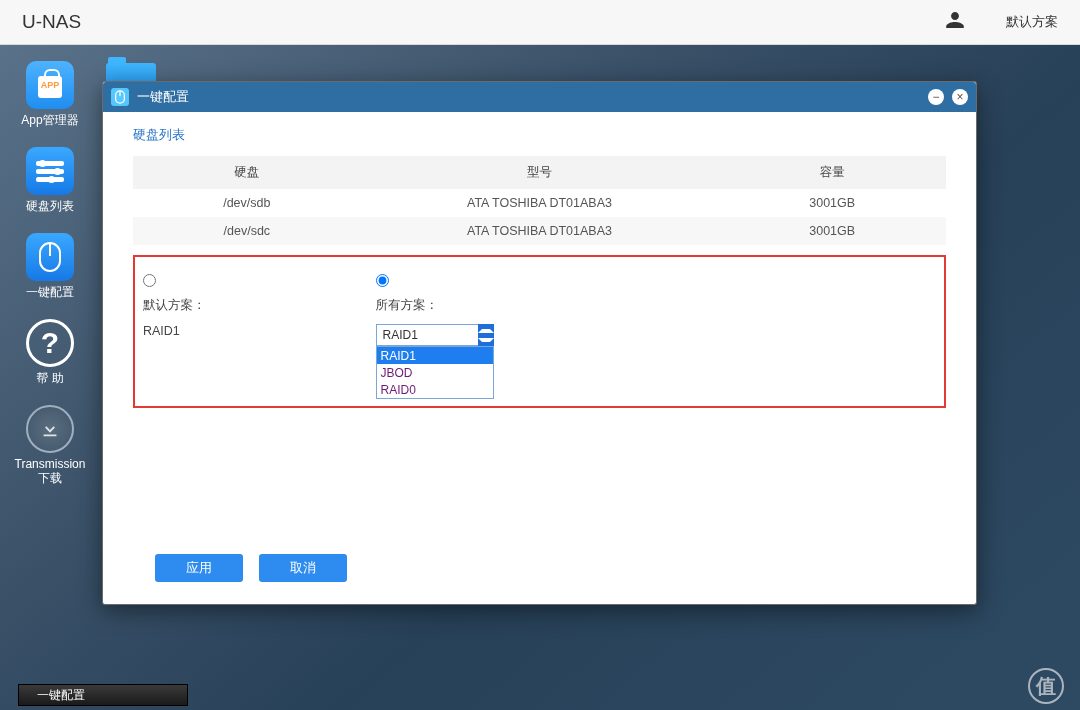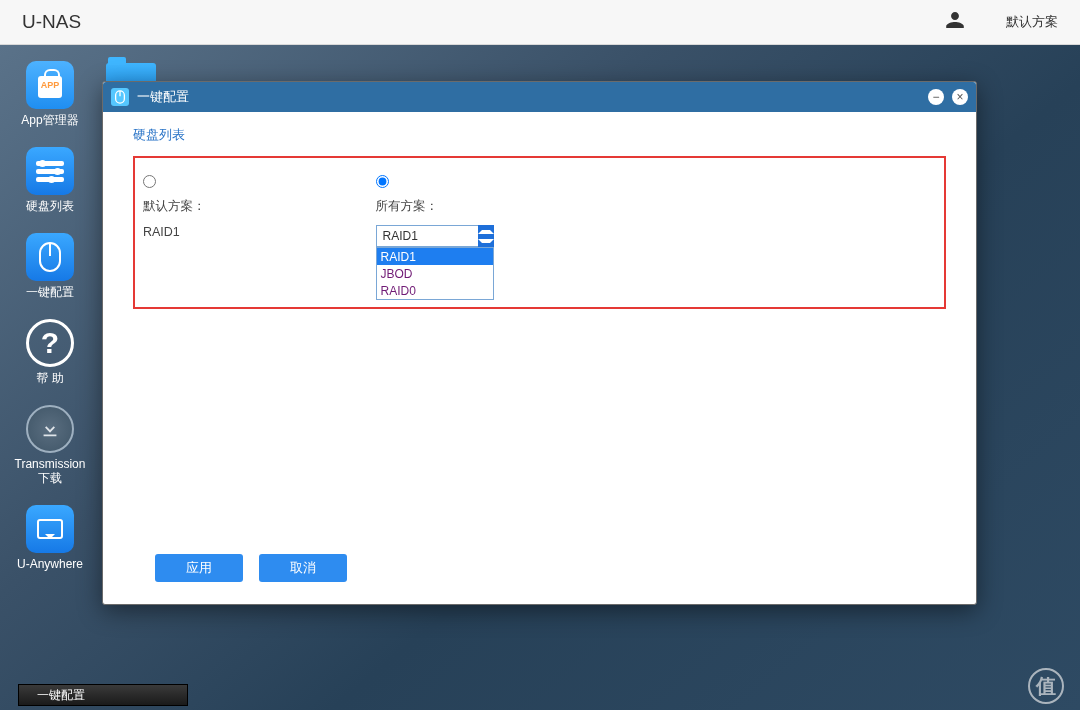--- a/index.html
+++ b/index.html
@@ -118,44 +118,59 @@
     </div>
     <div class="dock-item">
       <div class="ico-trans">
           <svg width="22" height="22" viewBox="0 0 24 24" fill="#e0e5ea">
             <path d="M12 3v10l-4-4-1.4 1.4L12 16l5.4-5.6L16 9l-4 4V3h0zM5 18h14v2H5z"></path>
           </svg>
         </div>
       <div class="dock-lbl" style="white-space:pre-line;">Transmission
 下载</div>
     </div>
-    <div class="dock-item">
-      <div class="dock-ico ico-any">
-          <div class="any-sq"></div>
-        </div>
-      <div class="dock-lbl">U-Anywhere</div>
-    </div>
   </div>
 
   <div class="window">
     <div class="win-title">
       <div class="win-ico">
           <svg width="12" height="14" viewBox="0 0 12 16" fill="none" stroke="#fff" stroke-width="1.5">
             <rect x="1" y="1" width="10" height="14" rx="5"></rect>
             <line x1="6" y1="1" x2="6" y2="7"></line>
           </svg>
         </div>
       <span>一键配置</span>
       <div class="win-ctrl">
         <div class="win-btn">−</div>
         <div class="win-btn">×</div>
       </div>
     </div>
     <div class="win-body">
       <div class="section-title">硬盘列表</div>
+      <table class="disks">
+        <thead>
+            <tr>
+          <th style="width:28%">硬盘</th>
+          <th style="width:44%">型号</th>
+          <th>容量</th>
+        </tr>
+          </thead>
+        <tbody>
+          <tr>
+            <td>/dev/sdb</td>
+            <td>ATA TOSHIBA DT01ABA3</td>
+            <td>3001GB</td>
+          </tr>
+          <tr class="even">
+            <td>/dev/sdc</td>
+            <td>ATA TOSHIBA DT01ABA3</td>
+            <td>3001GB</td>
+          </tr>
+        </tbody>
+      </table>
 
       <div class="scheme-box">
         <label class="radio-row">
           <input type="radio" name="sch" style="">
           <span class="scheme-lbl">默认方案：</span>
           <span>RAID1</span>
         </label>
         <label class="radio-row" style="margin-left:120px;">
           <input type="radio" name="sch" checked="" style="">
           <span class="scheme-lbl">所有方案：</span>

